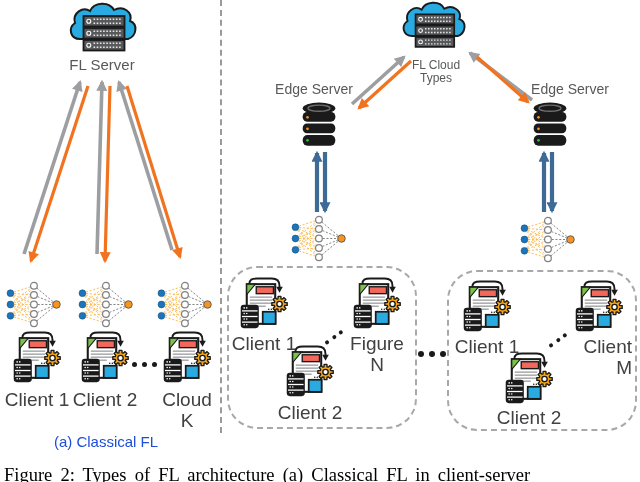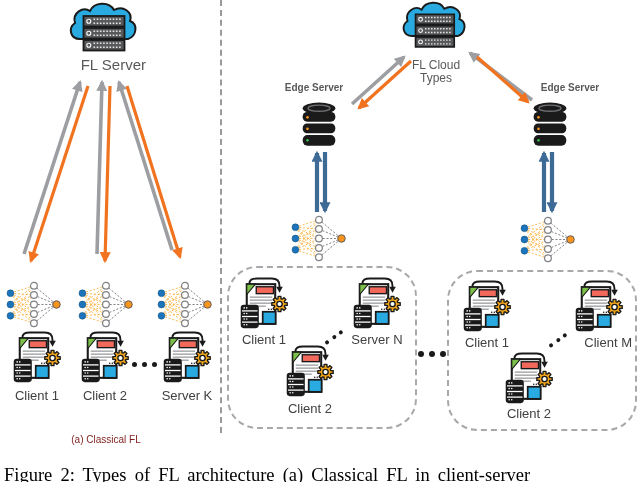--- a/index.html
+++ b/index.html
@@ -7,24 +7,24 @@
     position:relative; width:640px; height:482px; background:#ffffff;
     overflow:hidden; font-family:"Liberation Sans", sans-serif;
   }
   .arrows { position:absolute; left:0; top:0; width:640px; height:482px; pointer-events:none; }
   .divider {
     position:absolute; left:220px; top:0; height:433px; width:0;
     border-left:2px dashed #9a9a9a;
   }
   .lbl { position:absolute; text-align:center; color:#58595B; line-height:1.12; }
   .srv-lbl { font-size:15px; }
-  .edge-lbl { font-size:10px;font-weight:bold; }
+  .edge-lbl { font-size:14px; }
   .cloud-lbl { font-size:12px; }
-  .client-lbl { font-size:13px; color:#414042; }
-  .panel-cap { font-size:10px; color:#7f1d1d; }
+  .client-lbl { font-size:19px; color:#414042; }
+  .panel-cap { font-size:15px; color:#1d4ed8; }
   .icon { position:absolute; }
   .icon svg { display:block; width:100%; height:100%; }
   .cluster-box {
     position:absolute; border:2.5px dashed #A6A8AB; border-radius:30px;
     background:transparent;
   }
   .dots { position:absolute; display:flex; align-items:center; }
   .dots .dot { background:#1a1a1a; border-radius:50%; }
   .hdots .dot { width:5px; height:5px; margin-right:5px; }
   .bigdots .dot { width:6px; height:6px; margin-right:5px; }
@@ -84,21 +84,21 @@
         <rect x="16.5" y="26" width="41" height="10.5" fill="#58595B" stroke="#1a1a1a" stroke-width="1.8"></rect>
   <circle cx="21.8" cy="31.2" r="2" fill="none" stroke="#fff" stroke-width="1.1"></circle>
   <line x1="26.5" y1="29.3" x2="54" y2="29.3" stroke="#E6E7E8" stroke-width="1.5" stroke-dasharray="1.6 1.6"></line>
   <line x1="26.5" y1="33.3" x2="54" y2="33.3" stroke="#E6E7E8" stroke-width="1.5" stroke-dasharray="1.6 1.6"></line>
         <rect x="16.5" y="38" width="41" height="10.5" fill="#58595B" stroke="#1a1a1a" stroke-width="1.8"></rect>
   <circle cx="21.8" cy="43.2" r="2" fill="none" stroke="#fff" stroke-width="1.1"></circle>
   <line x1="26.5" y1="41.3" x2="54" y2="41.3" stroke="#E6E7E8" stroke-width="1.5" stroke-dasharray="1.6 1.6"></line>
   <line x1="26.5" y1="45.3" x2="54" y2="45.3" stroke="#E6E7E8" stroke-width="1.5" stroke-dasharray="1.6 1.6"></line>
 </svg>
     </div>
-  <div class="lbl srv-lbl" style="left:58px; top:57px; width:88px;text-align:right;">FL Server</div>
+  <div class="lbl srv-lbl" style="left:58px; top:57px; width:88px;">FL Server</div>
 
   <div class="icon" style="left:2px;   top:281px; width:62px; height:47px;">
       <svg viewBox="0 0 62 50">
         <line x1="7" y1="13" x2="32" y2="5" stroke="#FBB03B" stroke-width="0.9" stroke-dasharray="2.2 1.8"></line>
         <line x1="7" y1="13" x2="32" y2="15" stroke="#FBB03B" stroke-width="0.9" stroke-dasharray="2.2 1.8"></line>
         <line x1="7" y1="13" x2="32" y2="25" stroke="#FBB03B" stroke-width="0.9" stroke-dasharray="2.2 1.8"></line>
         <line x1="7" y1="13" x2="32" y2="35" stroke="#FBB03B" stroke-width="0.9" stroke-dasharray="2.2 1.8"></line>
         <line x1="7" y1="13" x2="32" y2="45" stroke="#FBB03B" stroke-width="0.9" stroke-dasharray="2.2 1.8"></line>
         <line x1="7" y1="25" x2="32" y2="5" stroke="#FBB03B" stroke-width="0.9" stroke-dasharray="2.2 1.8"></line>
         <line x1="7" y1="25" x2="32" y2="15" stroke="#FBB03B" stroke-width="0.9" stroke-dasharray="2.2 1.8"></line>
@@ -294,21 +294,21 @@
     </div>
 
   <div class="dots hdots" style="left:132px; top:362px;">
       <span class="dot"></span>
       <span class="dot"></span>
       <span class="dot"></span>
     </div>
 
   <div class="lbl client-lbl" style="left:4px;   top:389px; width:66px;">Client 1</div>
   <div class="lbl client-lbl" style="left:72px;  top:389px; width:66px;">Client 2</div>
-  <div class="lbl client-lbl" style="left:154px; top:389px; width:66px;">Server K</div>
+  <div class="lbl client-lbl" style="left:154px; top:389px; width:66px;">Cloud K</div>
 
   <div class="lbl panel-cap" style="left:36px; top:434px; width:140px;">(a) Classical FL</div>
 
   <div class="icon" style="left:400px; top:1px; width:66px; height:55px;">
       <svg viewBox="0 0 70 58">
   <path d="M13 37 C3 37 1 26 8 21 C5 11 16 4 23 9 C27 0 42 -1 47 8 C56 3 66 10 63 19 C71 22 70 34 61 37 Z" fill="#29ABE2" stroke="#1a1a1a" stroke-width="2"></path>
   <rect x="16.5" y="14" width="41" height="10.5" fill="#58595B" stroke="#1a1a1a" stroke-width="1.8"></rect>
   <circle cx="21.8" cy="19.2" r="2" fill="none" stroke="#fff" stroke-width="1.1"></circle>
   <line x1="26.5" y1="17.3" x2="54" y2="17.3" stroke="#E6E7E8" stroke-width="1.5" stroke-dasharray="1.6 1.6"></line>
   <line x1="26.5" y1="21.3" x2="54" y2="21.3" stroke="#E6E7E8" stroke-width="1.5" stroke-dasharray="1.6 1.6"></line>
@@ -521,21 +521,21 @@
     <circle r="3.1" fill="#fff" stroke="#1a1a1a" stroke-width="1.6"></circle>
   </g>
 </svg>
     </div>
   <div class="dots diagdots" style="left:323px; top:334px;">
       <span class="dot"></span>
       <span class="dot"></span>
       <span class="dot"></span>
     </div>
   <div class="lbl client-lbl" style="left:231px; top:333px; width:66px;">Client 1</div>
-  <div class="lbl client-lbl" style="left:344px; top:333px; width:66px;">Server N</div>
+  <div class="lbl client-lbl" style="left:344px; top:333px; width:66px;">Figure N</div>
   <div class="lbl client-lbl" style="left:277px; top:402px; width:66px;">Client 2</div>
 
   <div class="dots bigdots" style="left:418px; top:351px;">
       <span class="dot"></span>
       <span class="dot"></span>
       <span class="dot"></span>
     </div>
 
   <div class="cluster-box" style="left:447px; top:270px; width:186px; height:157px;"></div>
   <div class="icon" style="left:462px; top:279px; width:50px; height:56px;">

